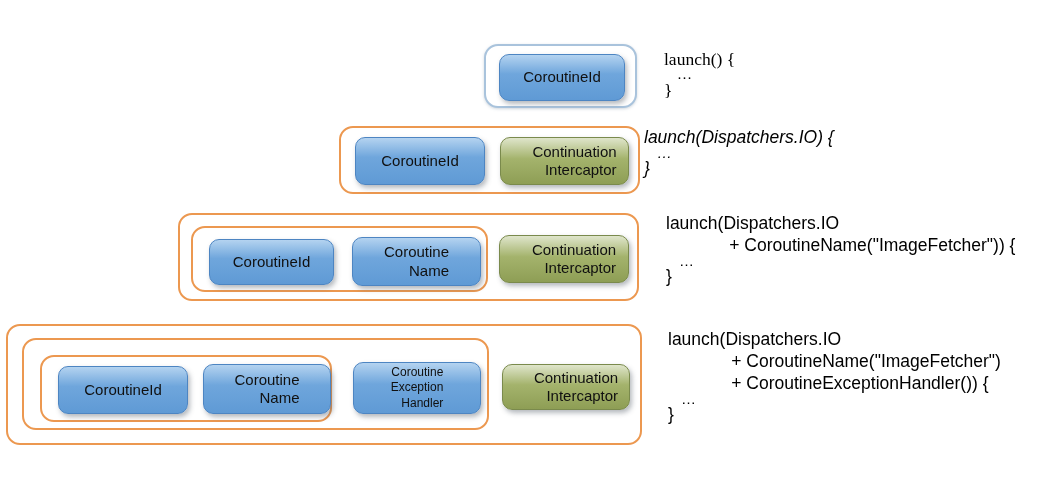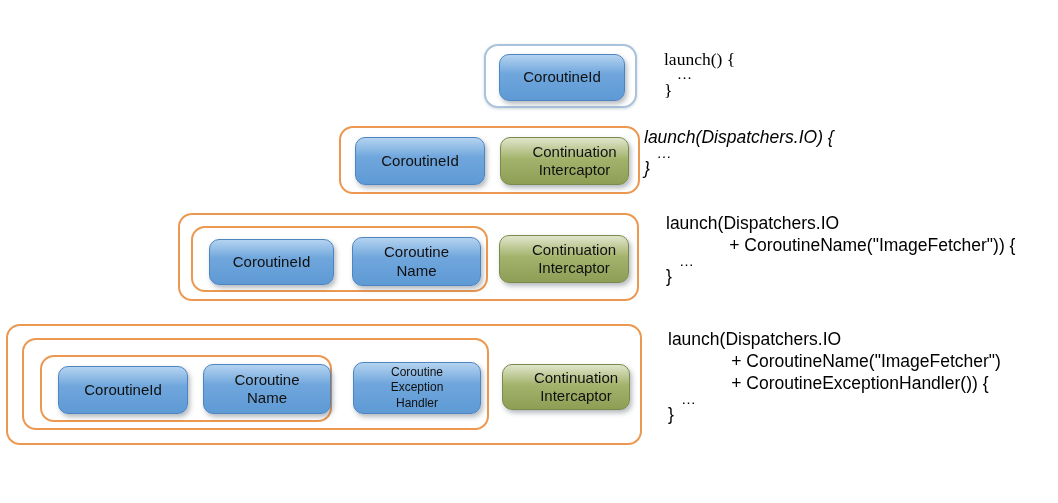--- a/index.html
+++ b/index.html
@@ -14,21 +14,21 @@
   }
   .ctr.orange{border:2.5px solid var(--container_orange);}
   .ctr.blue{
     border:2px solid var(--container_blue);
     box-shadow:0 1px 3px rgba(120,140,160,.35), inset 0 0 0 2px #ffffff;
   }
   
   .box{
     position:absolute;box-sizing:border-box;border-radius:10px;
     display:flex;align-items:center;justify-content:center;
-    text-align:center;color:var(--box_text);
+    text-align:right;color:var(--box_text);
     font-size:15px;line-height:1.22;
     box-shadow:2px 3px 5px rgba(90,100,110,.45);
   }
   .box span{white-space:pre-line;}
   .box.blue-box{
     background:linear-gradient(180deg,var(--box_blue_top) 0%,var(--box_blue_mid) 42%,var(--box_blue_bottom) 100%);
     border:1.5px solid var(--box_blue_border);
   }
   .box.green-box{
     background:linear-gradient(180deg,var(--box_green_top) 0%,var(--box_green_mid) 45%,var(--box_green_bottom) 100%);

